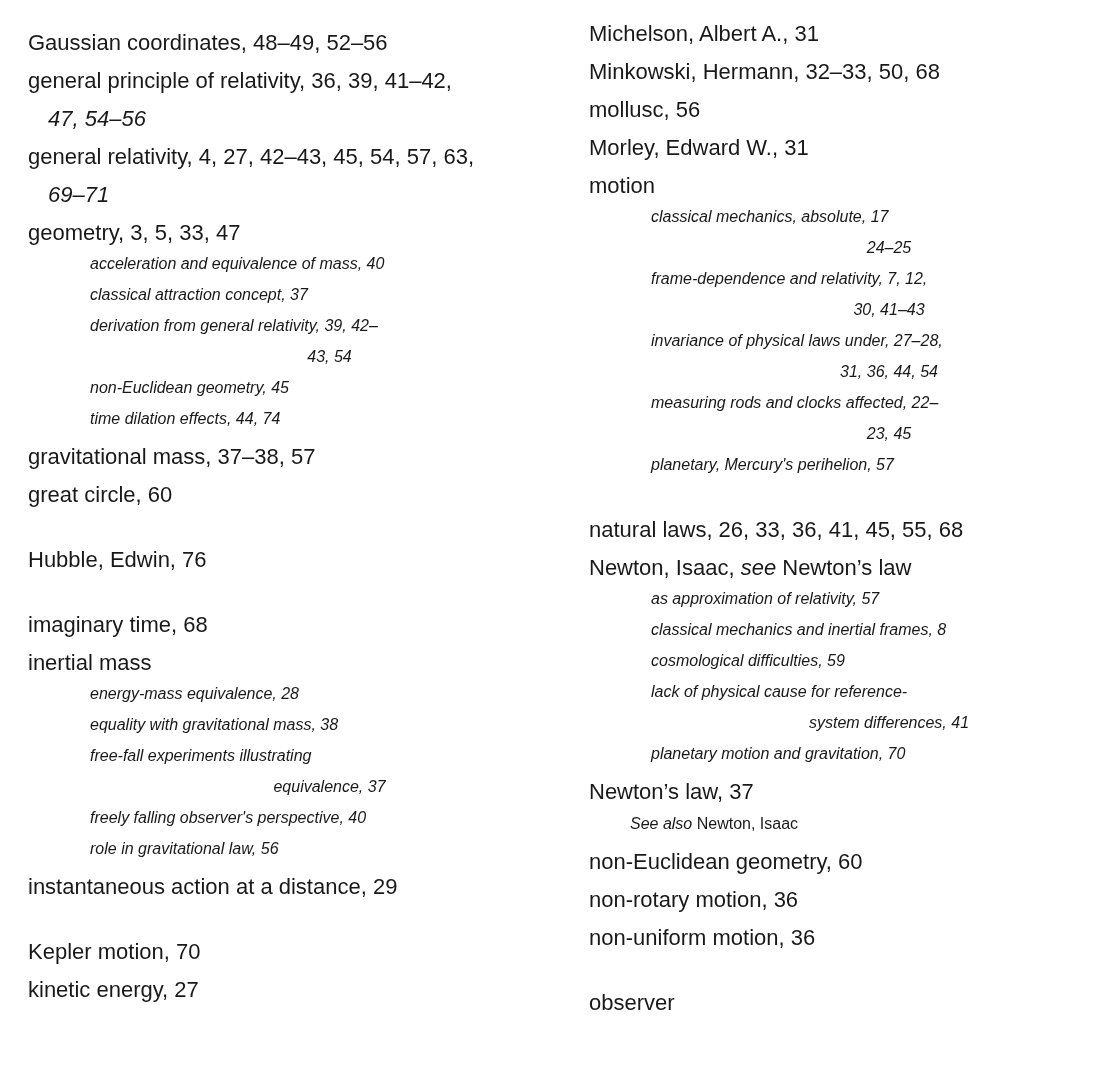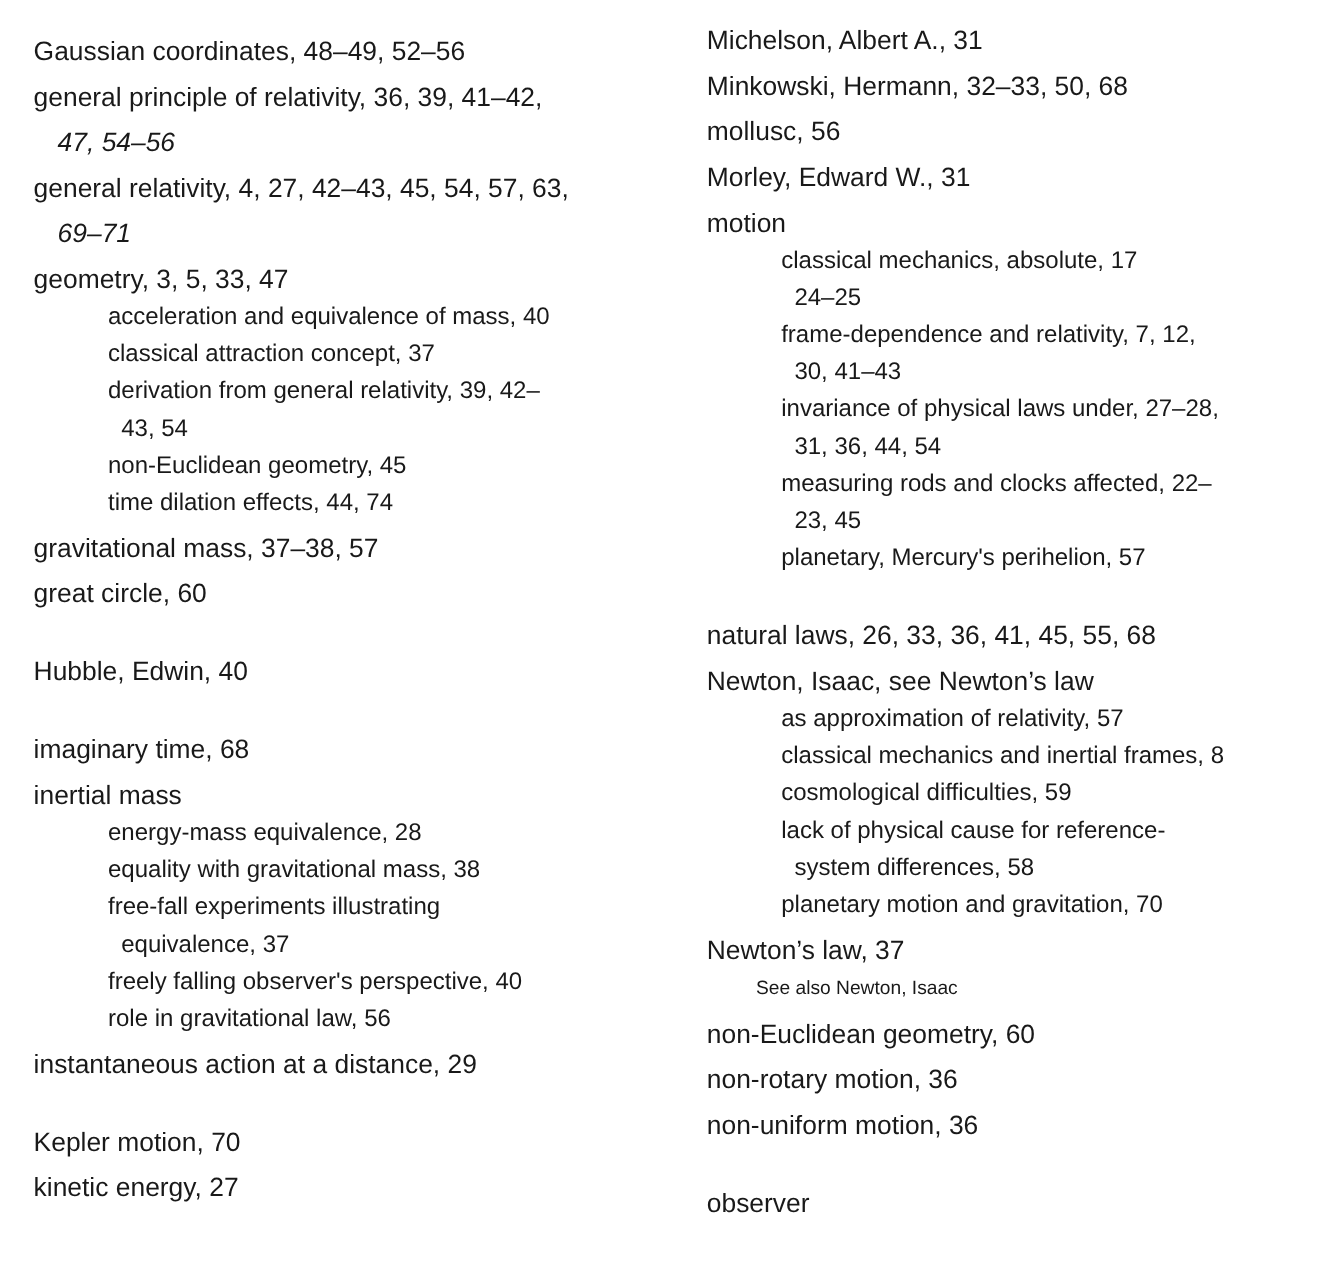--- a/index.html
+++ b/index.html
@@ -31,32 +31,33 @@
   .ln {
     line-height: 24px;
     white-space: nowrap;
   }
   .main {
     font-size: 22px;
     margin-top: 14px;
   }
   .main.cont { padding-left: 20px; font-style: italic; }
   .sub {
-    font-size: 20px;
+    font-size: 16px;
     margin-top: 7px;
     padding-left: 62px;
+    font-style: italic;
   }
-  .sub.cont { padding-left: 73px; }
+  .sub.cont { padding-left: 73px; text-align: center; }
   .seealso {
     font-size: 16px;
     margin-top: 8px;
     padding-left: 41px;
   }
   .gap { height: 27px; }
-  .it { }
+  .it { font-style: italic; }
 </style>
 </head>
 <body>
 
 <div class="page">
   <div class="col col-left">
       <div class="ln main">Gaussian coordinates, 48–49, 52–56</div>
       <div class="ln main">general principle of relativity, 36, 39, 41–42,</div>
       <div class="ln main cont">47, 54–56</div>
       <div class="ln main">general relativity, 4, 27, 42–43, 45, 54, 57, 63,</div>
@@ -64,21 +65,21 @@
       <div class="ln main">geometry, 3, 5, 33, 47</div>
       <div class="ln sub">acceleration and equivalence of mass, 40</div>
       <div class="ln sub">classical attraction concept, 37</div>
       <div class="ln sub">derivation from general relativity, 39, 42–</div>
       <div class="ln sub cont">43, 54</div>
       <div class="ln sub">non-Euclidean geometry, 45</div>
       <div class="ln sub">time dilation effects, 44, 74</div>
       <div class="ln main">gravitational mass, 37–38, 57</div>
       <div class="ln main">great circle, 60</div>
       <div class="gap"></div>
-      <div class="ln main">Hubble, Edwin, 40</div>
+      <div class="ln main">Hubble, Edwin, 76</div>
       <div class="gap"></div>
       <div class="ln main">imaginary time, 68</div>
       <div class="ln main">inertial mass</div>
       <div class="ln sub">energy-mass equivalence, 28</div>
       <div class="ln sub">equality with gravitational mass, 38</div>
       <div class="ln sub">free-fall experiments illustrating</div>
       <div class="ln sub cont">equivalence, 37</div>
       <div class="ln sub">freely falling observer's perspective, 40</div>
       <div class="ln sub">role in gravitational law, 56</div>
       <div class="ln main">instantaneous action at a distance, 29</div>
@@ -101,21 +102,21 @@
       <div class="ln sub">measuring rods and clocks affected, 22–</div>
       <div class="ln sub cont">23, 45</div>
       <div class="ln sub">planetary, Mercury's perihelion, 57</div>
       <div class="gap"></div>
       <div class="ln main">natural laws, 26, 33, 36, 41, 45, 55, 68</div>
       <div class="ln main"><span>Newton, Isaac, </span><span class="it">see</span><span> Newton’s law</span></div>
       <div class="ln sub">as approximation of relativity, 57</div>
       <div class="ln sub">classical mechanics and inertial frames, 8</div>
       <div class="ln sub">cosmological difficulties, 59</div>
       <div class="ln sub">lack of physical cause for reference-</div>
-      <div class="ln sub cont">system differences, 58</div>
+      <div class="ln sub cont">system differences, 41</div>
       <div class="ln sub">planetary motion and gravitation, 70</div>
       <div class="ln main">Newton’s law, 37</div>
       <div class="ln seealso"><span class="it">See also</span><span> Newton, Isaac</span></div>
       <div class="ln main">non-Euclidean geometry, 60</div>
       <div class="ln main">non-rotary motion, 36</div>
       <div class="ln main">non-uniform motion, 36</div>
       <div class="gap"></div>
       <div class="ln main">observer</div>
       <div class="ln sub">as inertial reference frame, 18</div>
     </div>

